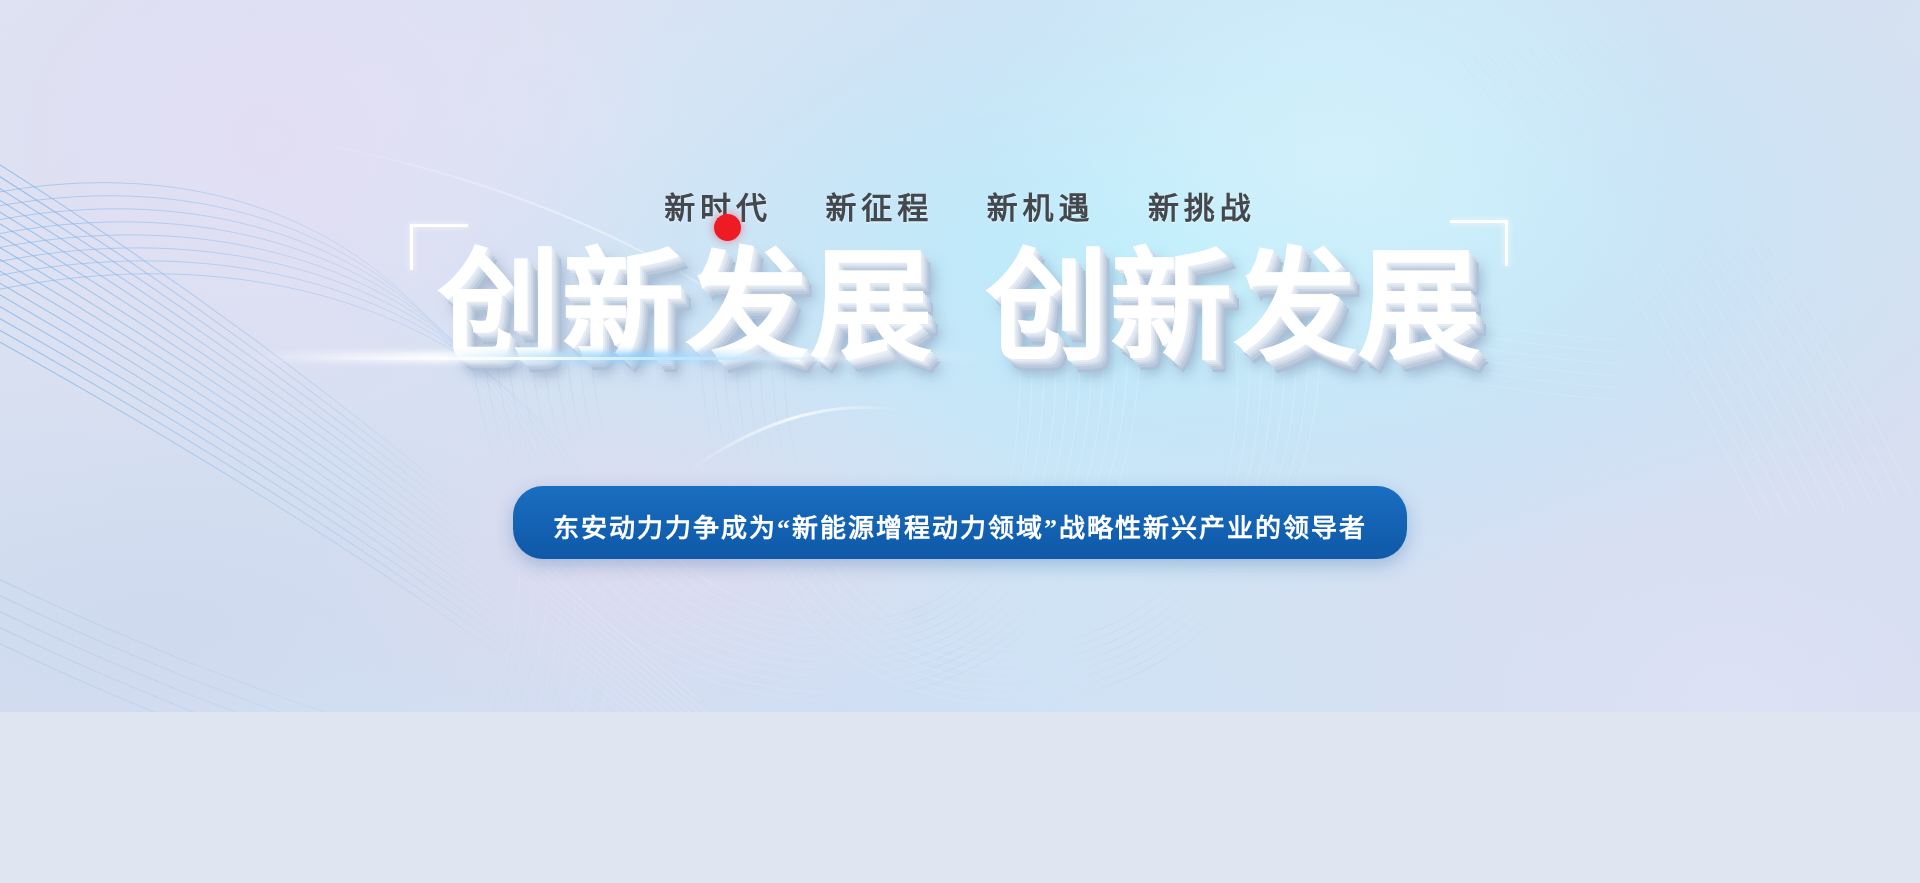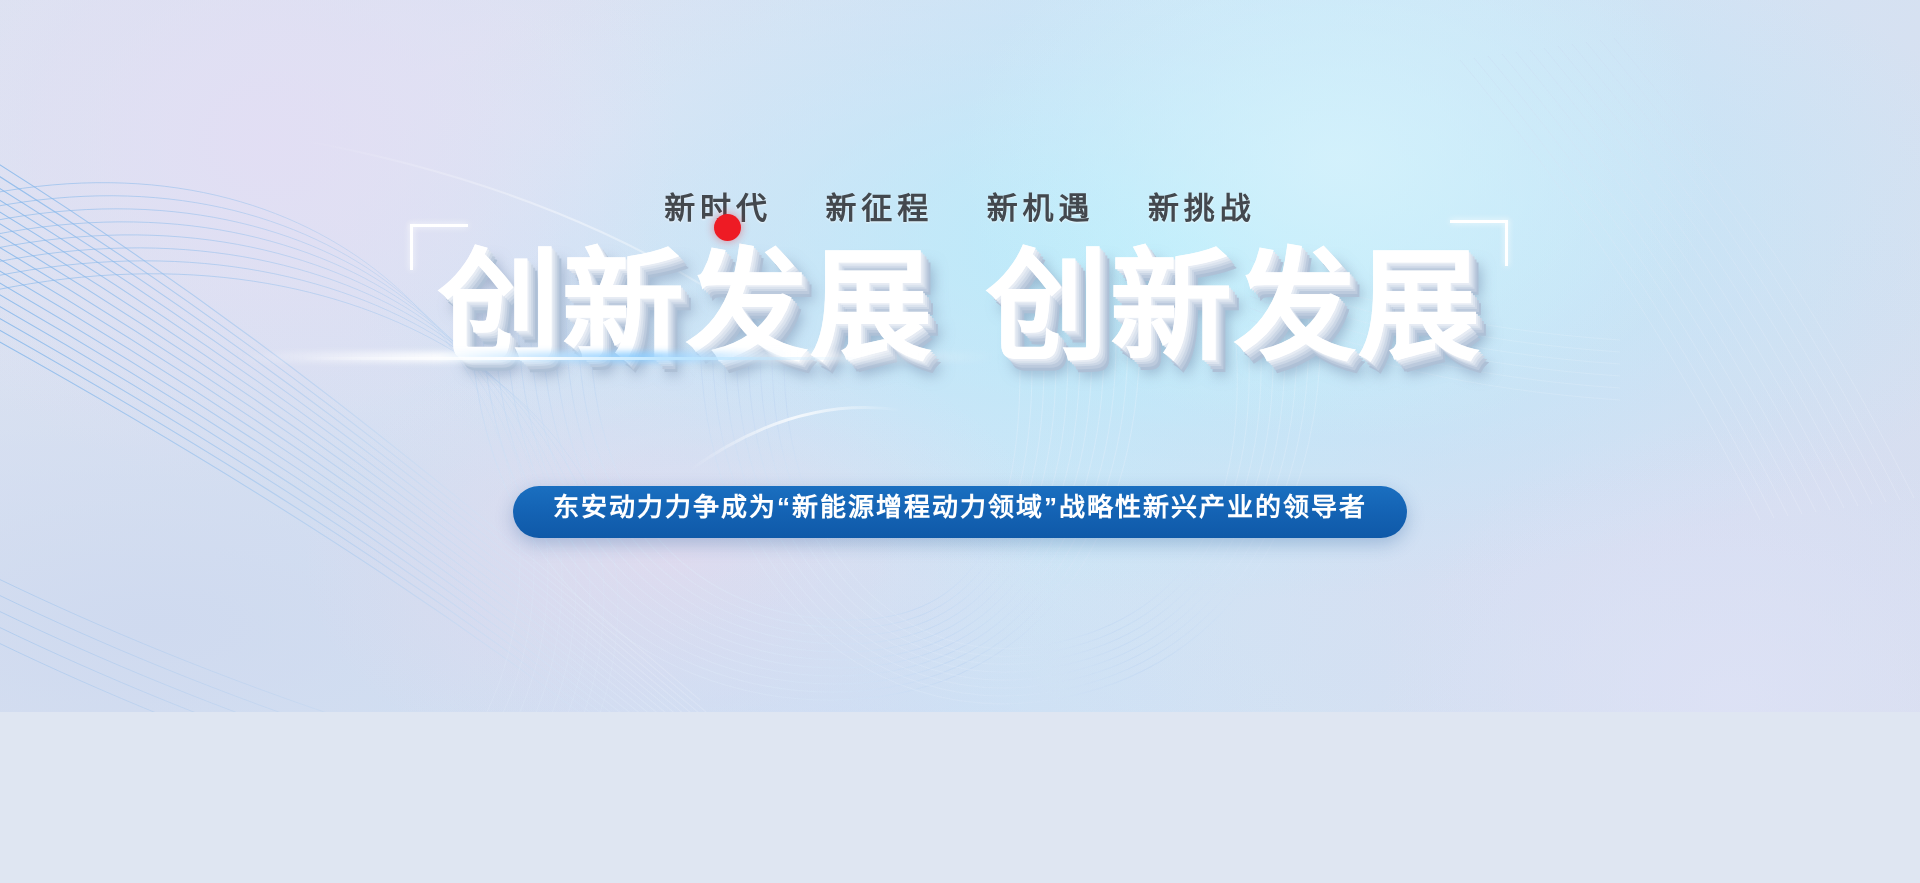--- a/index.html
+++ b/index.html
@@ -107,24 +107,25 @@
     background:linear-gradient(90deg,rgba(255,255,255,0),rgba(255,255,255,1) 40%,rgba(190,230,255,1) 65%,rgba(255,255,255,0));
     pointer-events:none;
   }
 
   
   .pill-wrap{position:absolute;left:0;right:0;top:486px;display:flex;justify-content:center;}
   .pill{
     display:inline-block;
     background:linear-gradient(180deg,#1a6fc0 0%,#1463b4 48%,#0f59a8 100%);
     color:#fff;border-radius:30px;
-    padding:0 40px 15px;
+    padding:21px 40px 15px;
     font-size:26px;font-weight:700;letter-spacing:2px;
     white-space:nowrap;
     box-shadow:0 6px 18px rgba(28,84,150,.28);
+    font-family:Liberation Serif, serif;
   }
 </style>
 </head>
 <body>
 
 <div id="stage">
 
   <div class="bloom b1"></div>
   <div class="bloom b3"></div>
   <div class="bloom b2"></div>

